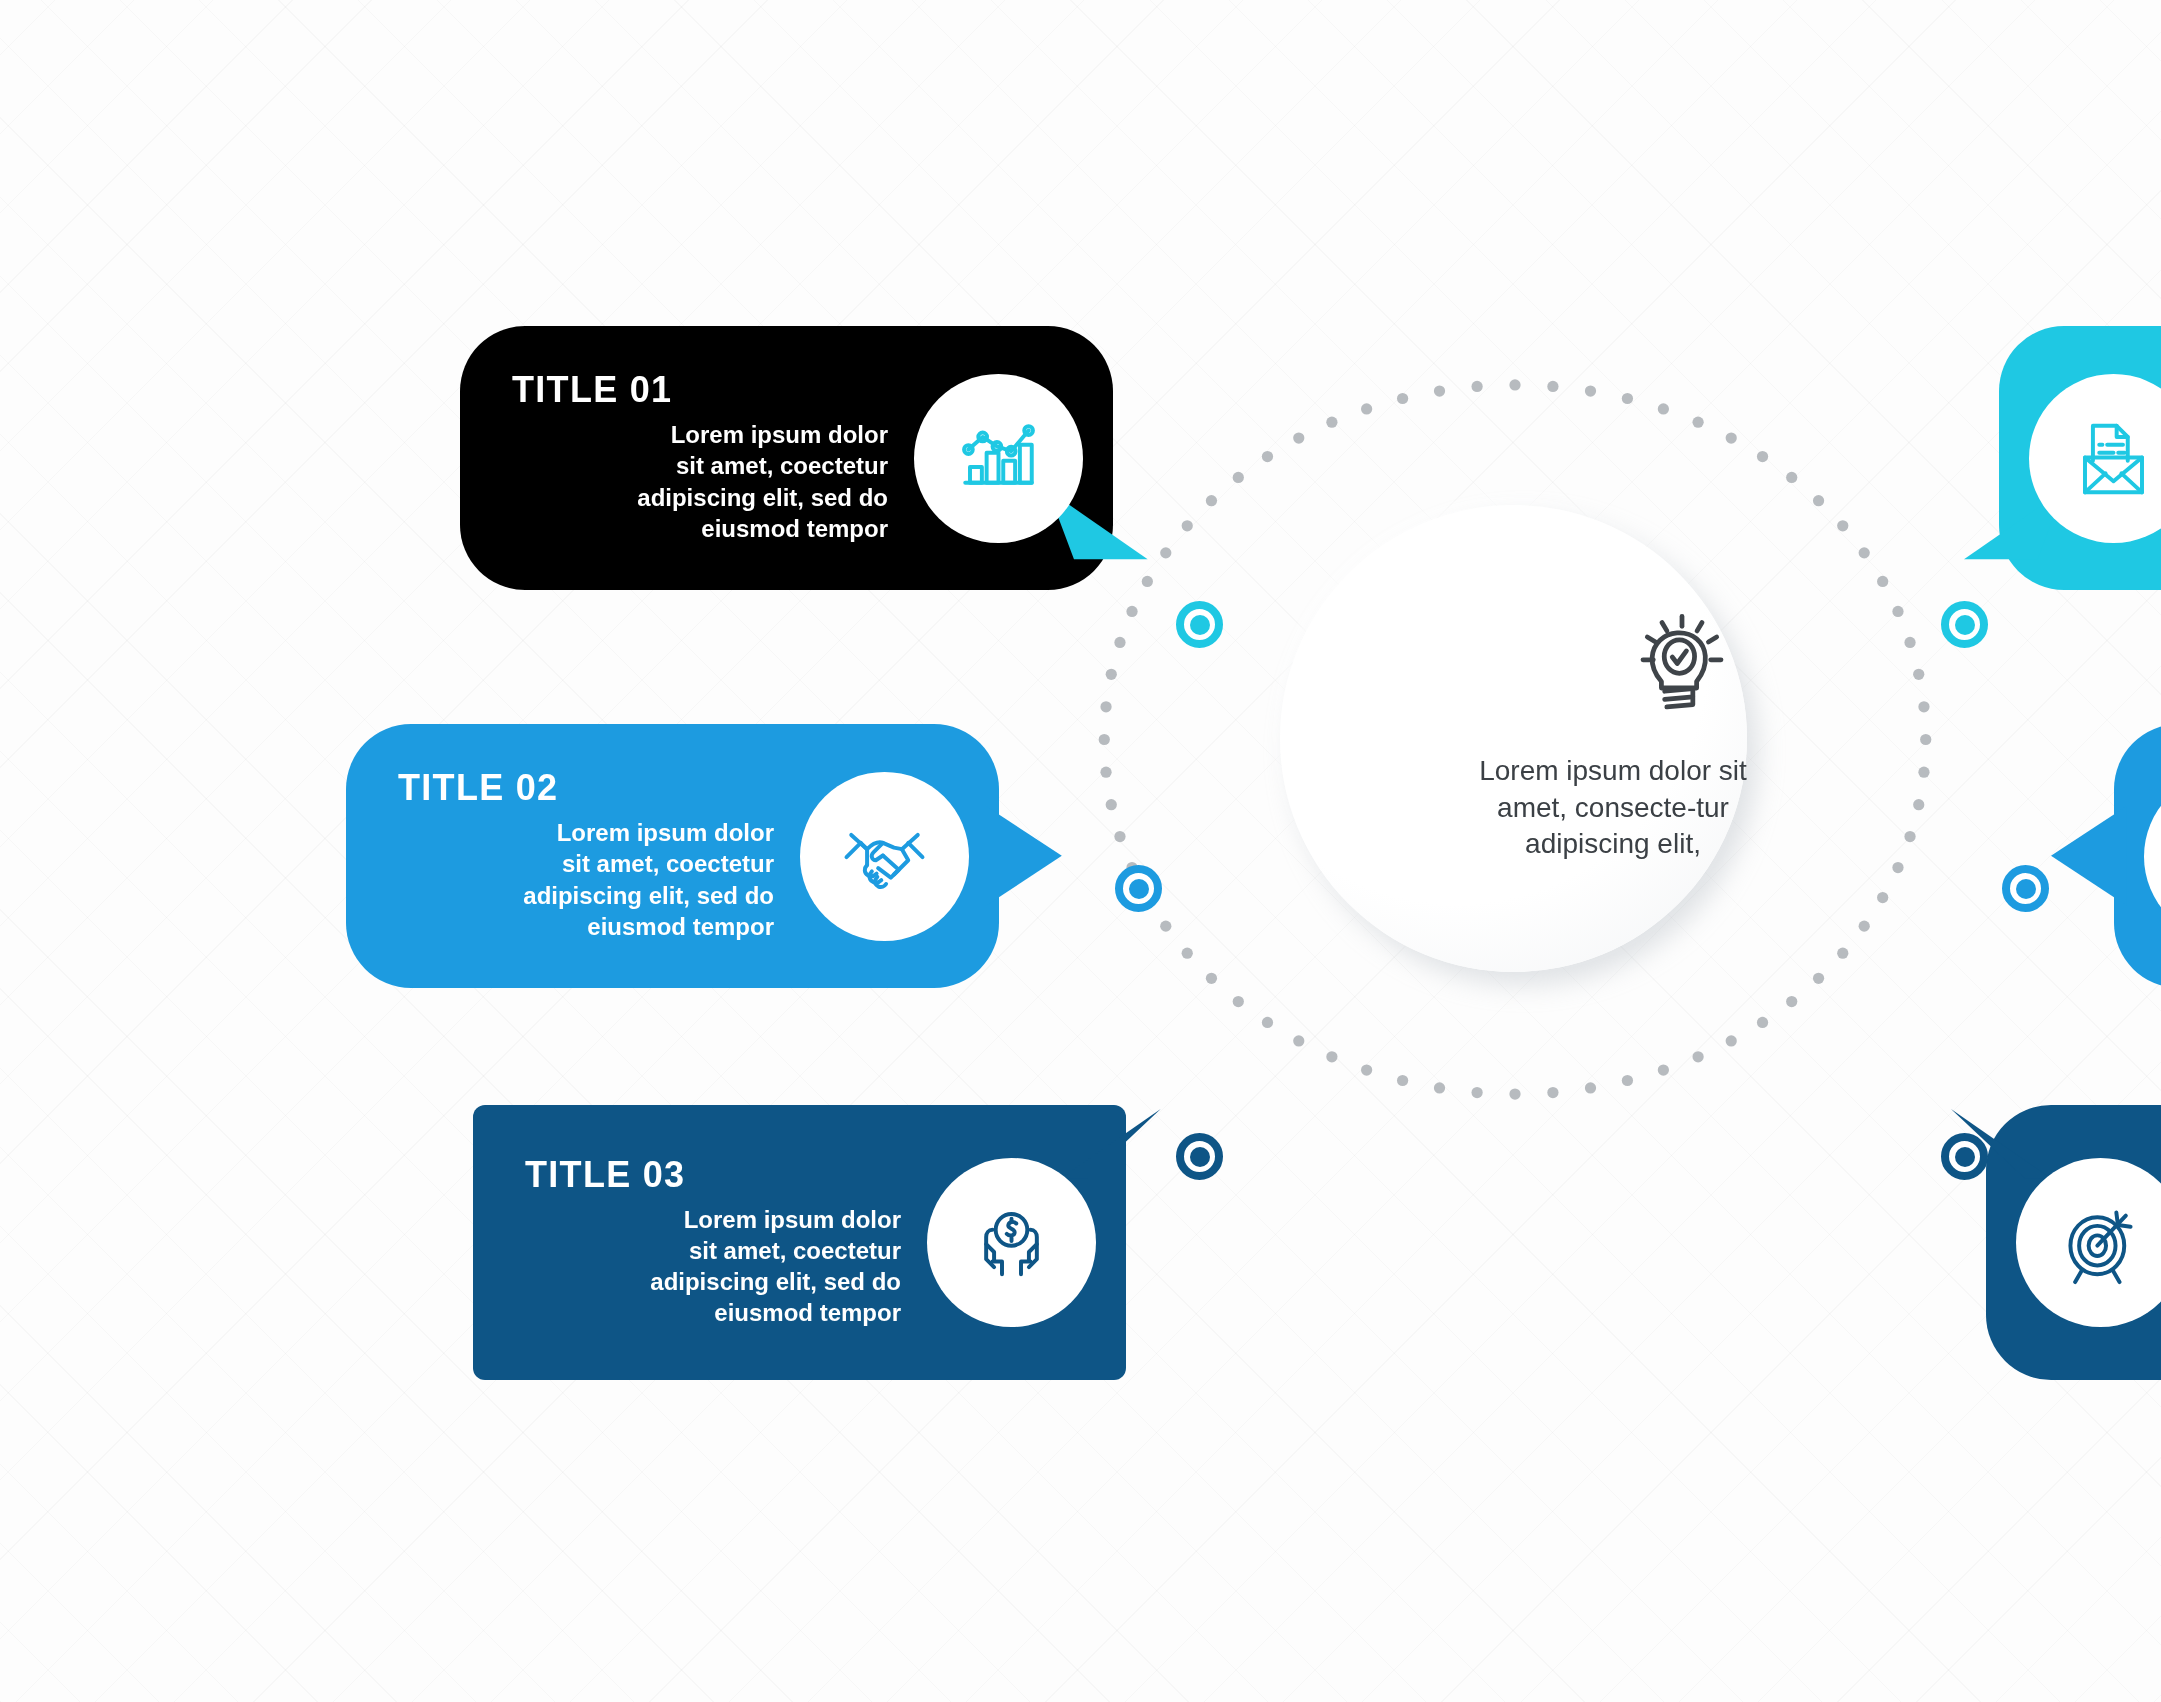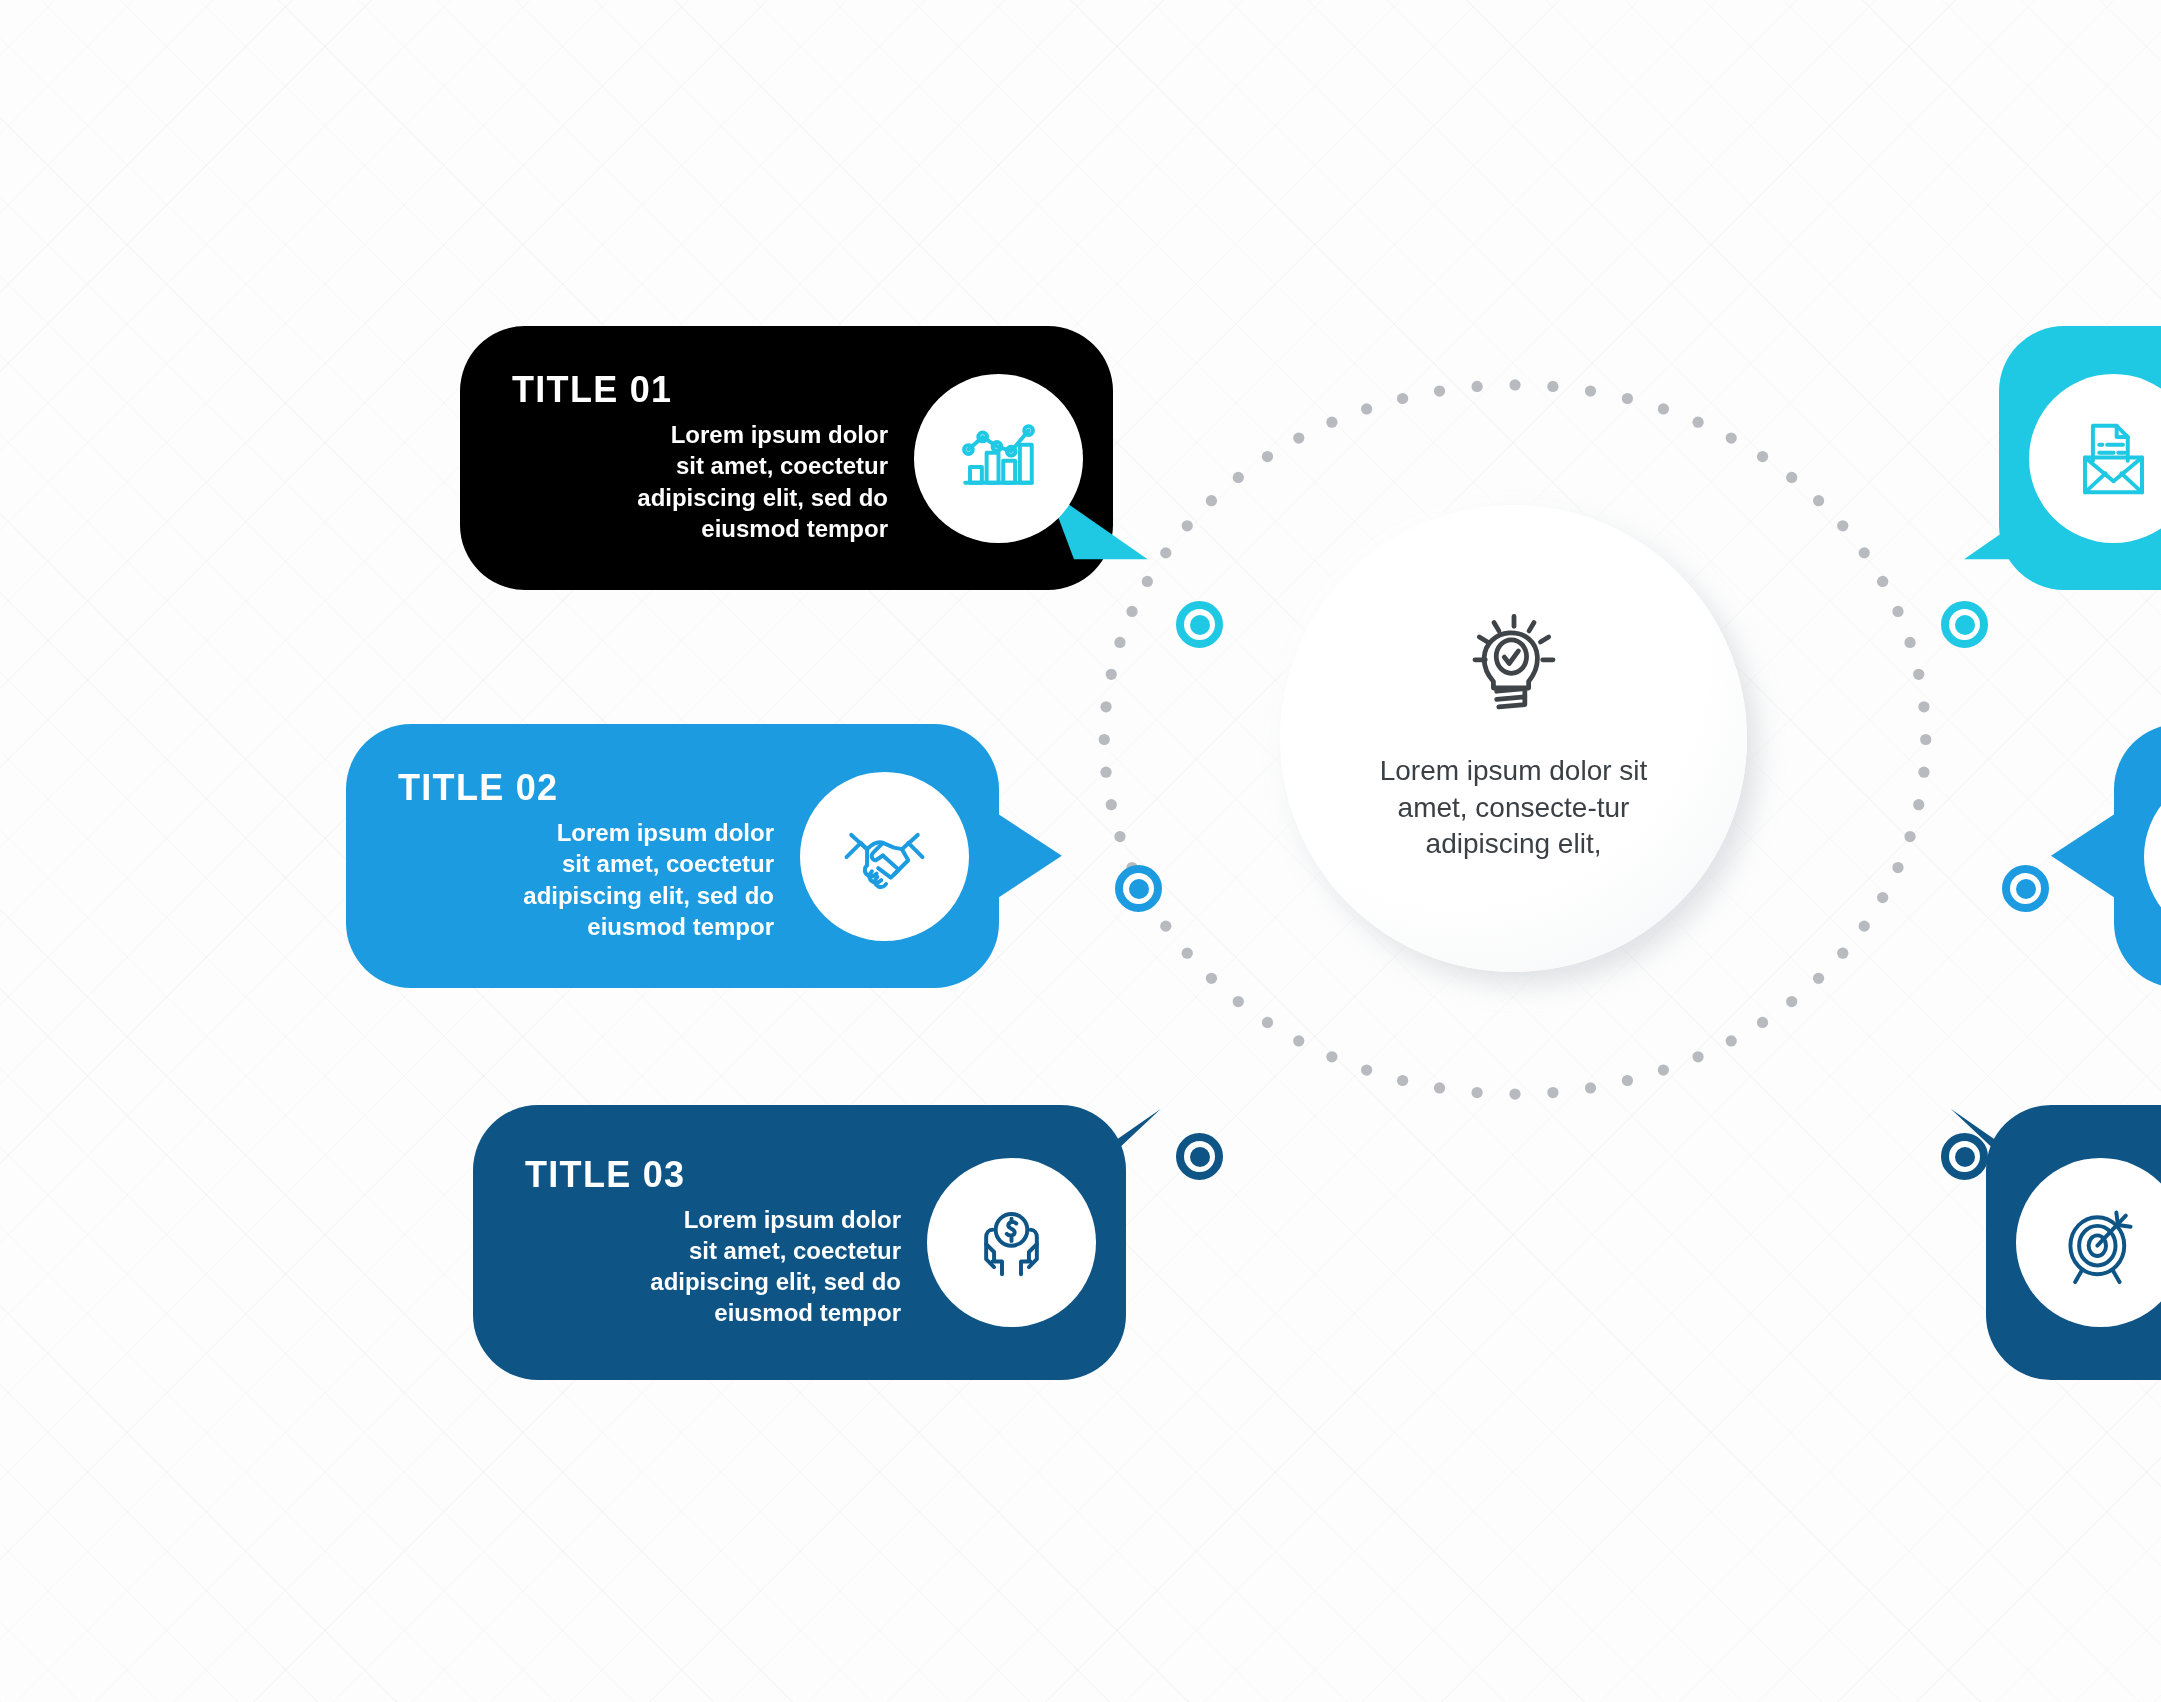--- a/index.html
+++ b/index.html
@@ -26,21 +26,21 @@
     position:absolute;
     left:1280px;top:505px;
     width:467px;height:467px;
     border-radius:50%;
     background:radial-gradient(circle at 38% 32%, #ffffff 0%, #ffffff 58%, #f7f8f9 82%, #eef0f2 100%);
     box-shadow: 11.2px 13px 26px rgba(180,188,196,0.40), -4.3px -5.2px 14.7px rgba(255,255,255,0.9);
   }
   .hub-inner{
     position:absolute;inset:0;
     display:flex;flex-direction:column;
-    align-items:center;justify-content:center;
+    align-items:flex-end;justify-content:center;
     gap:14.7px;
   }
   .hub-icon{width:130px;height:130px;margin-top:-17.3px;}
   .hub-text{
     width:268px;text-align:center;
     font-size:28px;line-height:1.30;
     color:#3b4045;font-weight:400;
     margin-top:11.2px;
   }
 
@@ -236,21 +236,21 @@
                 <path d="M58 44 L46 56 C42 60 44 66 49 66 L58 60"></path>
                 <path d="M58 60 L78 78 L68 88 L52 76"></path>
                 <path d="M38 72 C34 76 34 82 39 85 C43 88 47 86 50 83"></path>
                 <path d="M44 80 C40 84 40 90 45 93 C49 96 53 94 56 91"></path>
                 <path d="M51 87 C47 91 47 96 52 99 C56 101 60 99 62 96"></path>
                 <path d="M30 44 L38 52 L38 72"></path>
               </g>
             </svg></div>
         </div>
       </div>
-      <div class="bubble left" style="left: 473px; top: 1105px; width: 653px; height: 275px; background: rgb(14, 85, 134); z-index: 5;">
+      <div class="bubble left" style="left: 473px; top: 1105px; width: 653px; height: 275px; background: rgb(14, 85, 134); z-index: 5; border-radius: 12px;">
         <div style="position: absolute; left: 588px; top: -8.6px; z-index: -1;"><svg width="104" height="104" viewBox="0 0 240 240">
             <polygon points="0,190 230,30 60,190" fill="#0E5586"></polygon>
           </svg></div>
         <div class="body-col" style="flex: 1 1 0%; padding: 0px 26px 0px 52px;">
           <div class="ttl">TITLE 03</div>
           <div class="desc">Lorem ipsum dolor sit amet, coectetur adipiscing elit, sed do eiusmod tempor</div>
         </div>
         <div class="iconwrap" style="margin-right: 30px;">
           <div><svg viewBox="0 0 120 120" style="width:95px;height:95px;">
               <g fill="none" stroke="#0E5586" stroke-width="5" stroke-linecap="round" stroke-linejoin="round">

